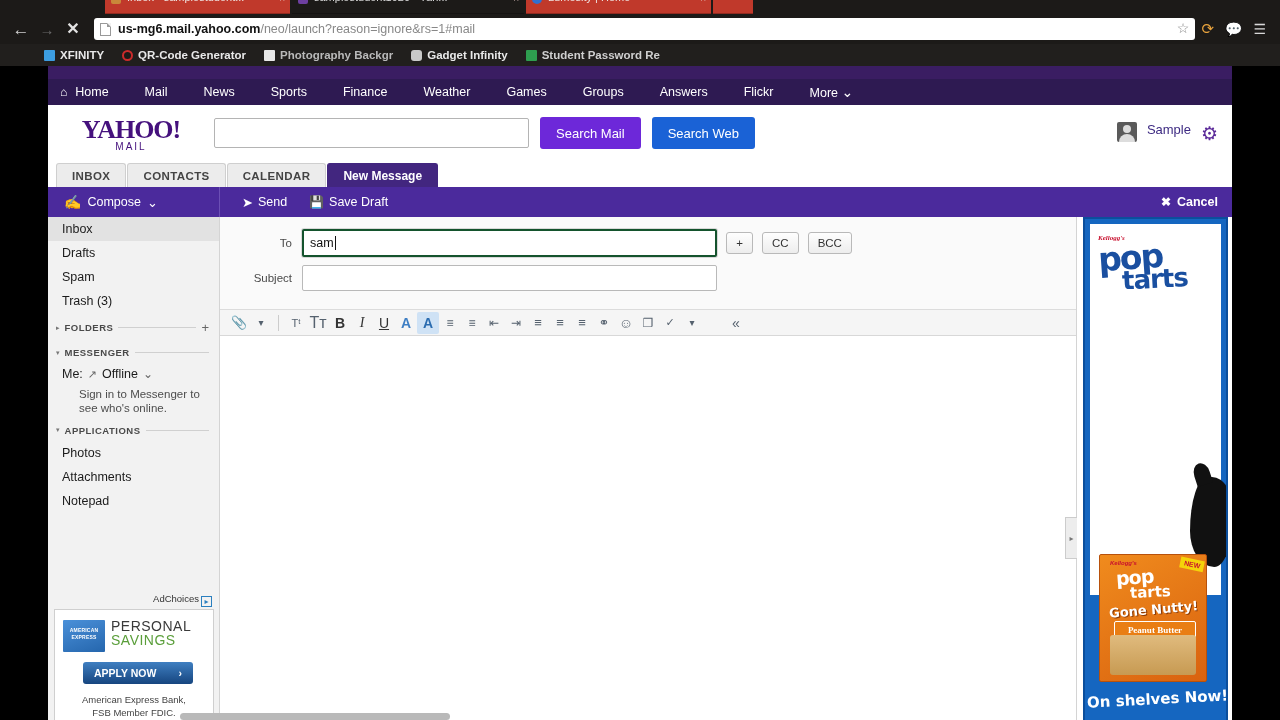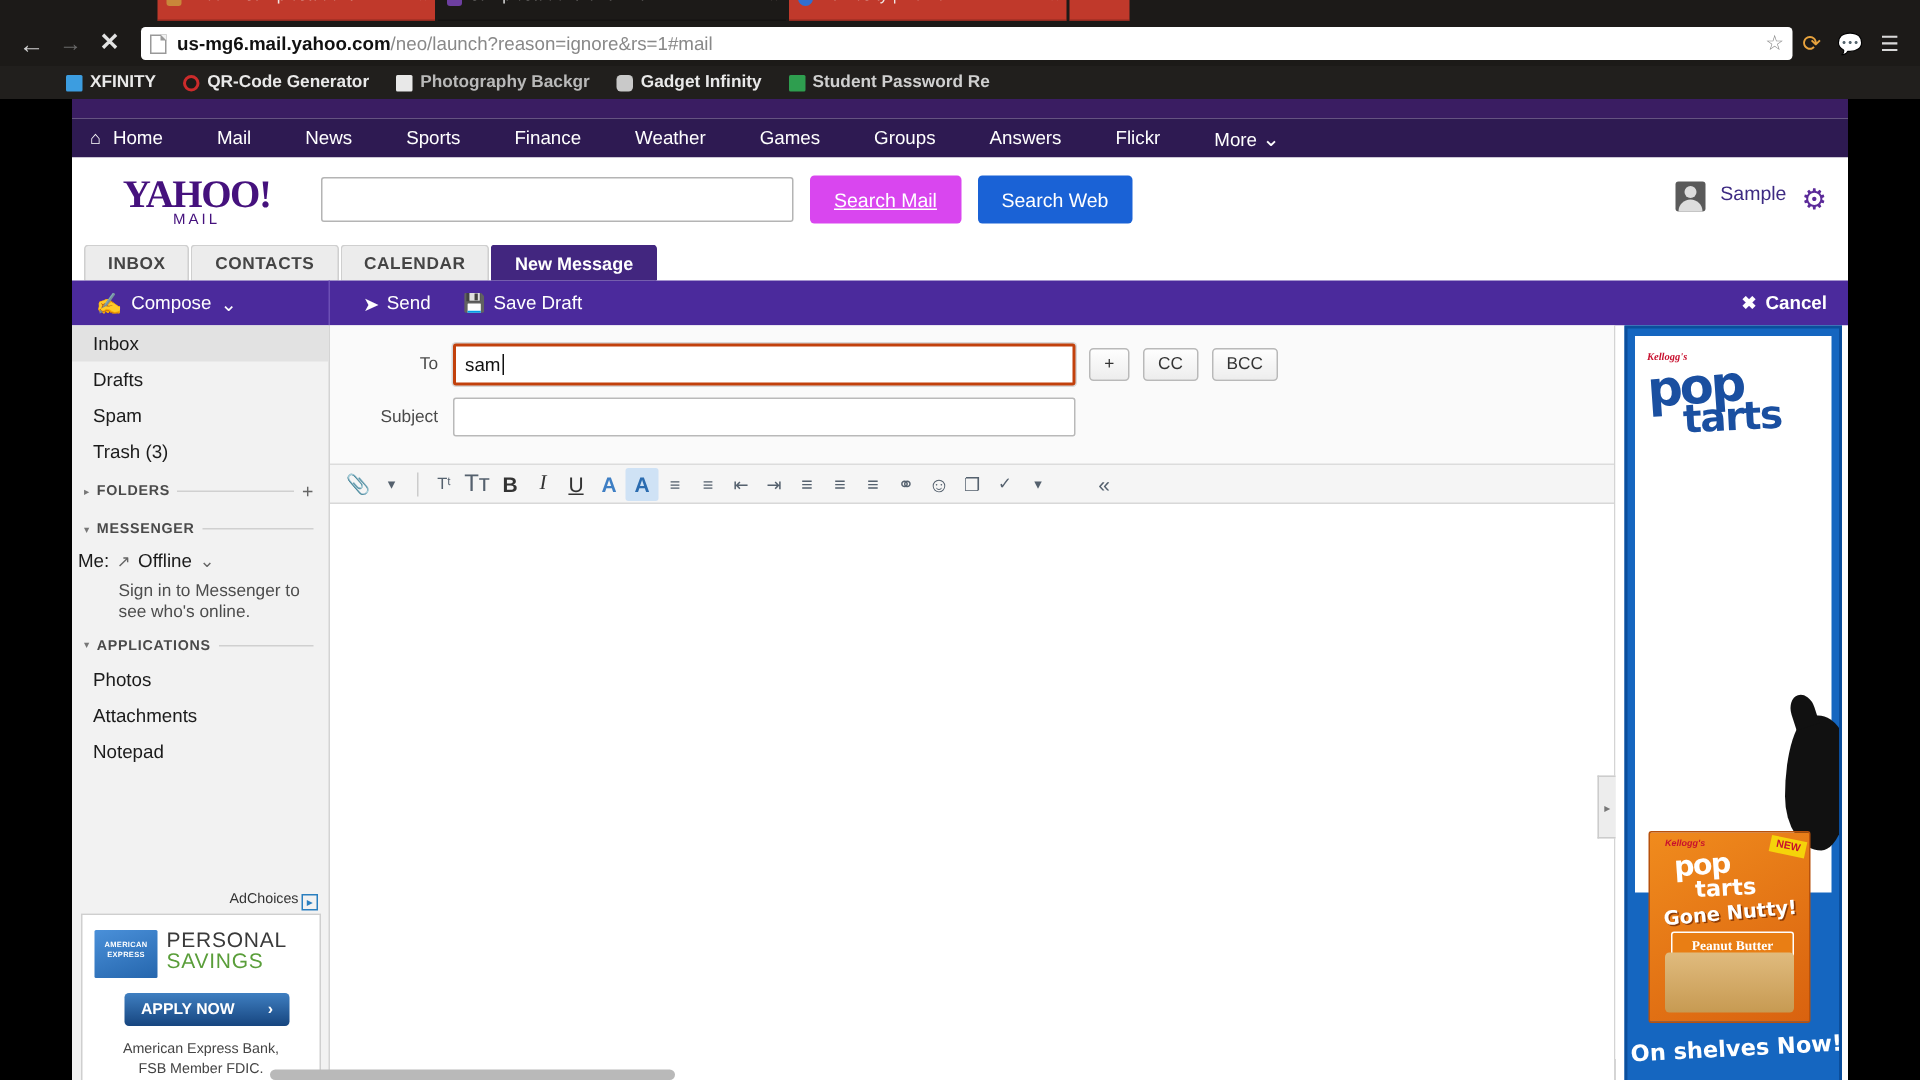--- a/index.html
+++ b/index.html
@@ -70,21 +70,21 @@
   }
   .ynav a { color:#fff; font-size:12.5px; text-decoration:none; padding:0 18px; white-space:nowrap; }
   .ynav .homei { color:#fff; margin-right:-10px; font-size:12px; }
 
   .ybar { width:100%; height:56px; background:#fff; display:flex; align-items:center; position:relative; }
   .ylogo { margin-left:8px; width:150px; text-align:center; }
   .ylogo .w { font-size:26px; color:#45117d; font-weight:bold; letter-spacing:-1px; font-family:"Liberation Serif", serif; }
   .ylogo .m { font-size:10px; color:#45117d; letter-spacing:2px; margin-top:-4px; }
   .ysearch { width:315px; height:30px; border:1px solid #b4b4b4; border-radius:2px; background:#fff; margin-left:8px; }
   .ybtn { height:32px; border-radius:3px; color:#fff; font-size:13px; display:flex; align-items:center; justify-content:center; padding:0 16px; margin-left:11px; }
-  .ybtn.mail { background:#d946ef;text-decoration:underline; }
+  .ybtn.mail { background:#6d28d9; }
   .ybtn.web { background:#1a62d6; }
   .yuser { position:absolute; right:14px; display:flex; align-items:flex-start; gap:10px; }
   .avatar { width:20px; height:20px; background:#5a5a5a; border-radius:2px; position:relative; overflow:hidden; }
   .avatar:before{content:"";position:absolute;left:6px;top:3px;width:8px;height:8px;border-radius:50%;background:#ddd;}
   .avatar:after{content:"";position:absolute;left:2px;top:12px;width:16px;height:10px;border-radius:8px 8px 0 0;background:#ddd;}
   .uname { color:#3d2a82; font-size:13px; }
   .gear { font-size:19px; color:#5b2a99; }
 
   .ytabs { width:100%; height:26px; background:#fff; display:flex; align-items:flex-end; padding-left:8px; }
   .ytab {
@@ -106,21 +106,21 @@
   .body-row { display:flex; width:100%; height:525px; }
 
   .sidebar { width:172px; background:#f2f2f2; border-right:1px solid #d4d4d4; position:relative; }
   .folder { height:24px; display:flex; align-items:center; padding-left:14px; font-size:12.5px; color:#1b1b1b; }
   .folder.sel { background:#e2e2e2; }
   .sec { display:flex; align-items:center; gap:5px; padding:0 10px 0 8px; height:21px; margin-top:4px; }
   .sec .car { font-size:7px; color:#777; }
   .sec .lab { font-size:9.5px; font-weight:bold; color:#4a4a4a; letter-spacing:.5px; white-space:nowrap; }
   .sec .ln { flex:1; height:1px; background:#d0d0d0; }
   .sec .plus { font-size:13px; color:#666; line-height:1; }
-  .msgline { display:flex; align-items:center; gap:5px; padding-left:4px; height:22px; font-size:12.5px; color:#1b1b1b; }
+  .msgline { display:flex; align-items:center; gap:5px; padding-left:14px; height:22px; font-size:12.5px; color:#1b1b1b; }
   .msgnote { padding:2px 14px 0 31px; font-size:11.5px; color:#4d4d4d; line-height:1.25; }
 
   .ad-left { position:absolute; left:0; bottom:8px; width:172px; }
   .adchoice { text-align:right; padding-right:8px; font-size:9.5px; color:#333; }
   .adchoice .tri { display:inline-block; width:11px; height:11px; border:1px solid #2a7fbf; color:#2a7fbf; font-size:8px; line-height:9px; text-align:center; vertical-align:-2px; margin-left:2px; }
   .adbox { margin:2px 6px 0 6px; border:1px solid #cfcfcf; background:#fff; height:125px; position:relative; }
   .amexlogo { position:absolute; left:8px; top:10px; width:42px; height:32px; background:linear-gradient(160deg,#4a90d9,#2566ad); border-radius:1px;
       color:#fff; font-size:5px; font-weight:bold; text-align:center; line-height:1.3; padding-top:7px; letter-spacing:.2px; }
   .adtext { position:absolute; left:56px; top:8px; }
   .adtext .l1 { font-size:14px; color:#3a3a3a; letter-spacing:.5px; }
@@ -129,21 +129,21 @@
       background:linear-gradient(#3f7fc1,#16457f); color:#fff; font-size:10.5px; font-weight:bold;
       display:flex; align-items:center; justify-content:space-between; padding:0 11px; }
   .adfoot { position:absolute; left:0; right:0; top:84px; text-align:center; font-size:9.5px; color:#444; line-height:1.35; }
 
   .compose-area { flex:1; background:#fff; position:relative; border-right:1px solid #d4d4d4; }
   .fields { background:#fafafa; border-bottom:1px solid #dcdcdc; padding:12px 0 10px 0; }
   .frow { display:flex; align-items:center; margin-bottom:8px; }
   .flabel { width:82px; text-align:right; padding-right:10px; font-size:11.5px; color:#4a4a4a; }
   .finput { width:415px; height:26px; border:1px solid #b9b9b9; background:#fff; border-radius:2px;
             font-size:12.5px; color:#111; padding:0 6px; display:flex; align-items:center; }
-  .finput.focus { border:2px solid #c2410c; box-shadow:0 0 0 1px #d8d8d8; height:28px; }
+  .finput.focus { border:2px solid #14532d; box-shadow:0 0 0 1px #d8d8d8; height:28px; }
   .caret { display:inline-block; width:1px; height:14px; background:#111; margin-left:1px; }
   .fbtn { margin-left:9px; height:22px; min-width:27px; padding:0 9px; border:1px solid #b9b9b9;
           border-radius:3px; background:linear-gradient(#fefefe,#ededed); font-size:11.5px; color:#333;
           display:flex; align-items:center; justify-content:center; }
 
   .fmtbar { height:26px; background:#f5f5f5; border-bottom:1px solid #d8d8d8;
             display:flex; align-items:center; padding-left:8px; gap:0; }
   .fi { width:22px; height:22px; display:flex; align-items:center; justify-content:center;
         font-size:13px; color:#55616e; }
   .fi.sep { width:1px; height:16px; background:#ccc; margin:0 6px; }

